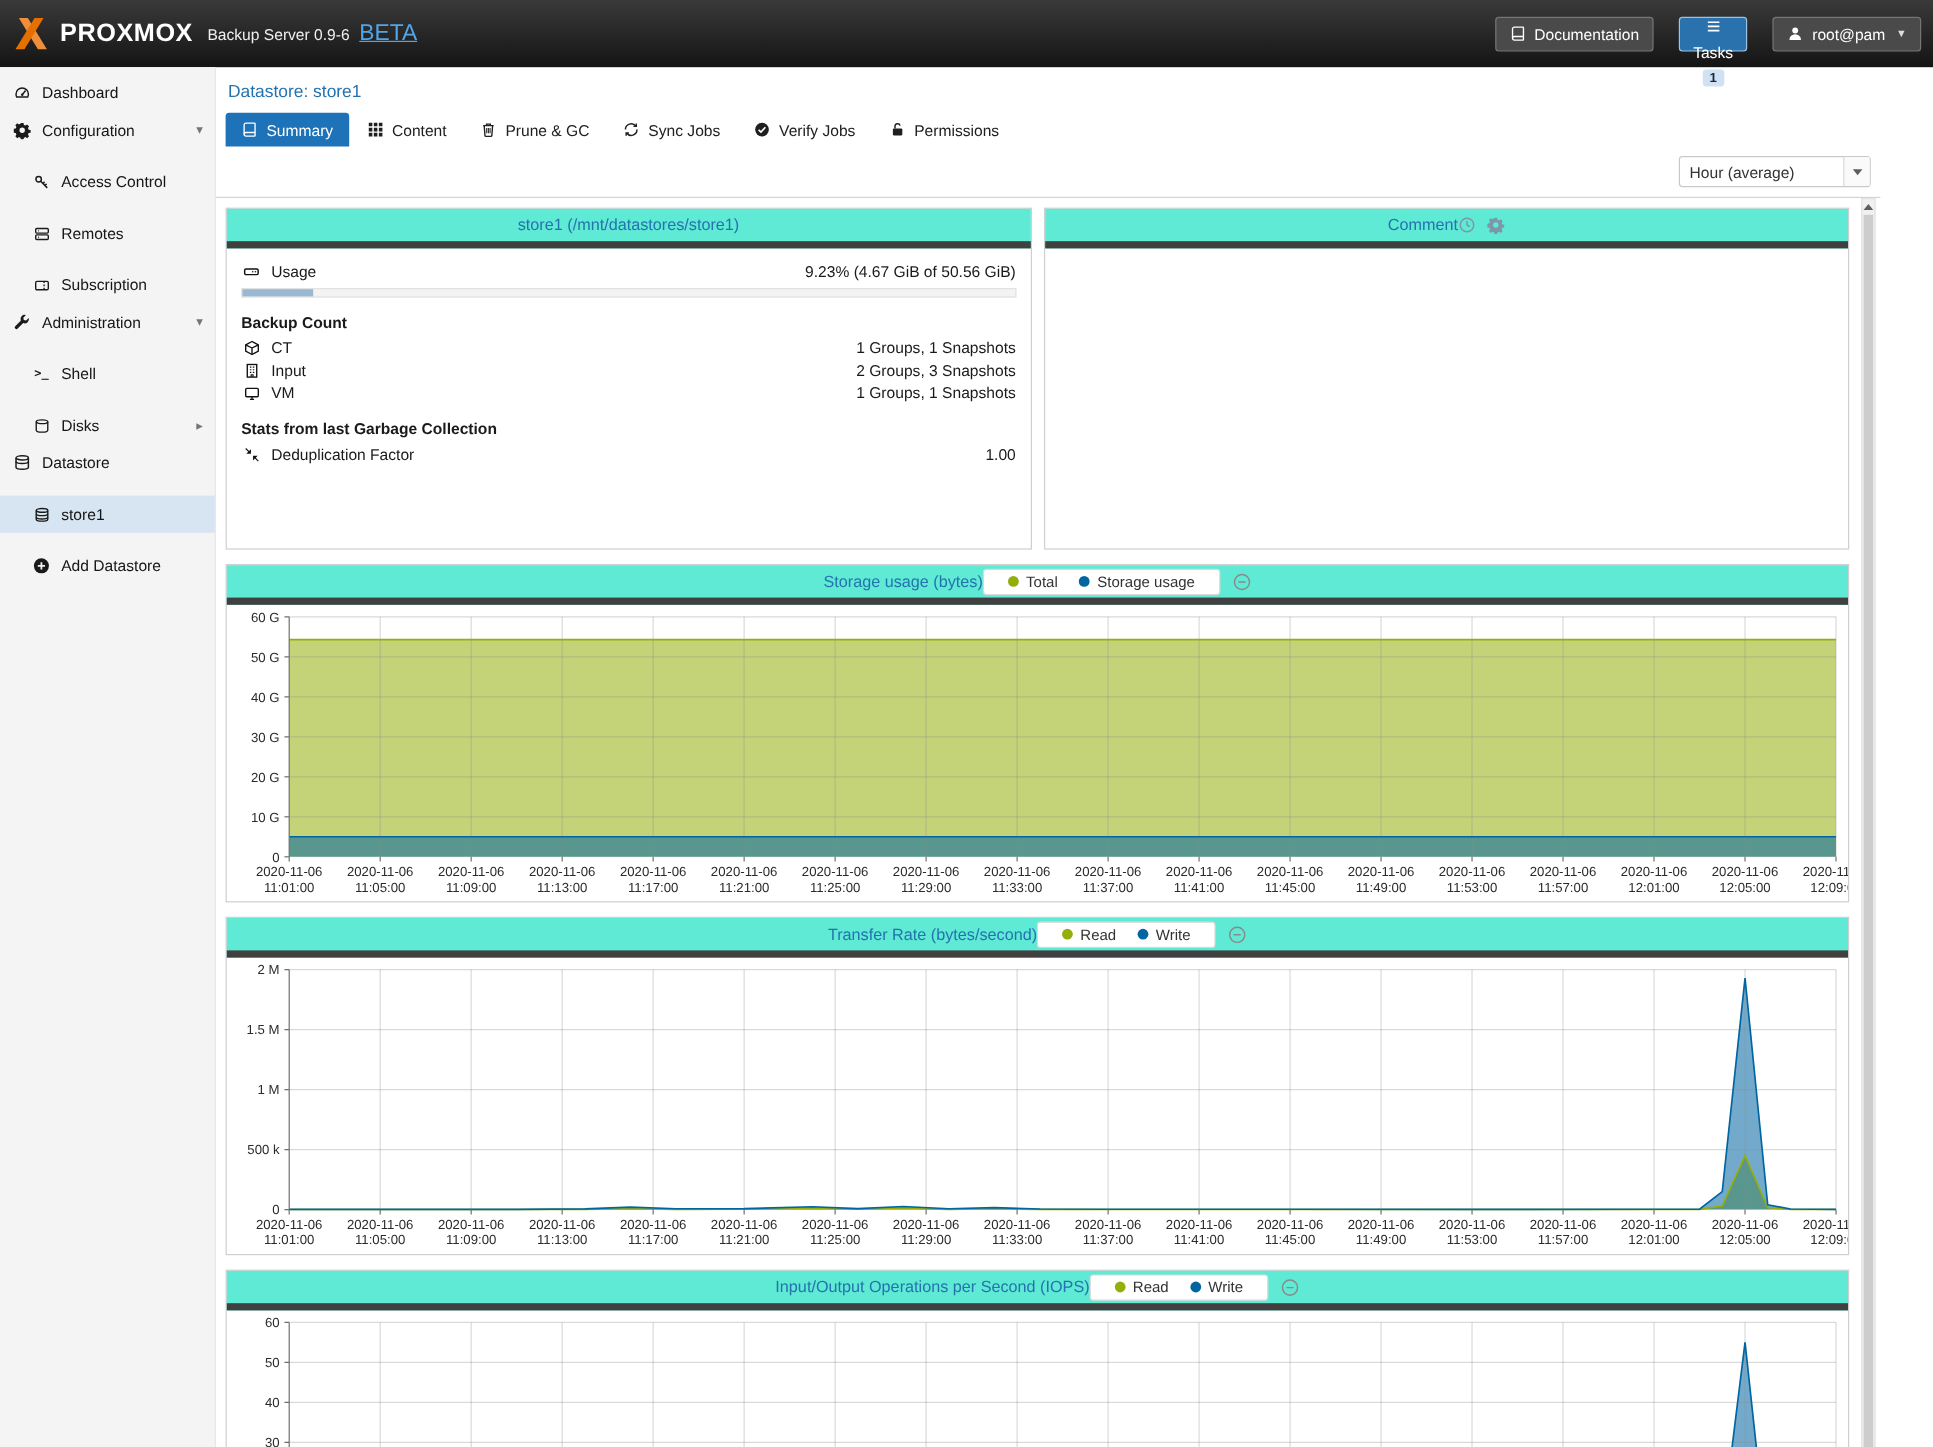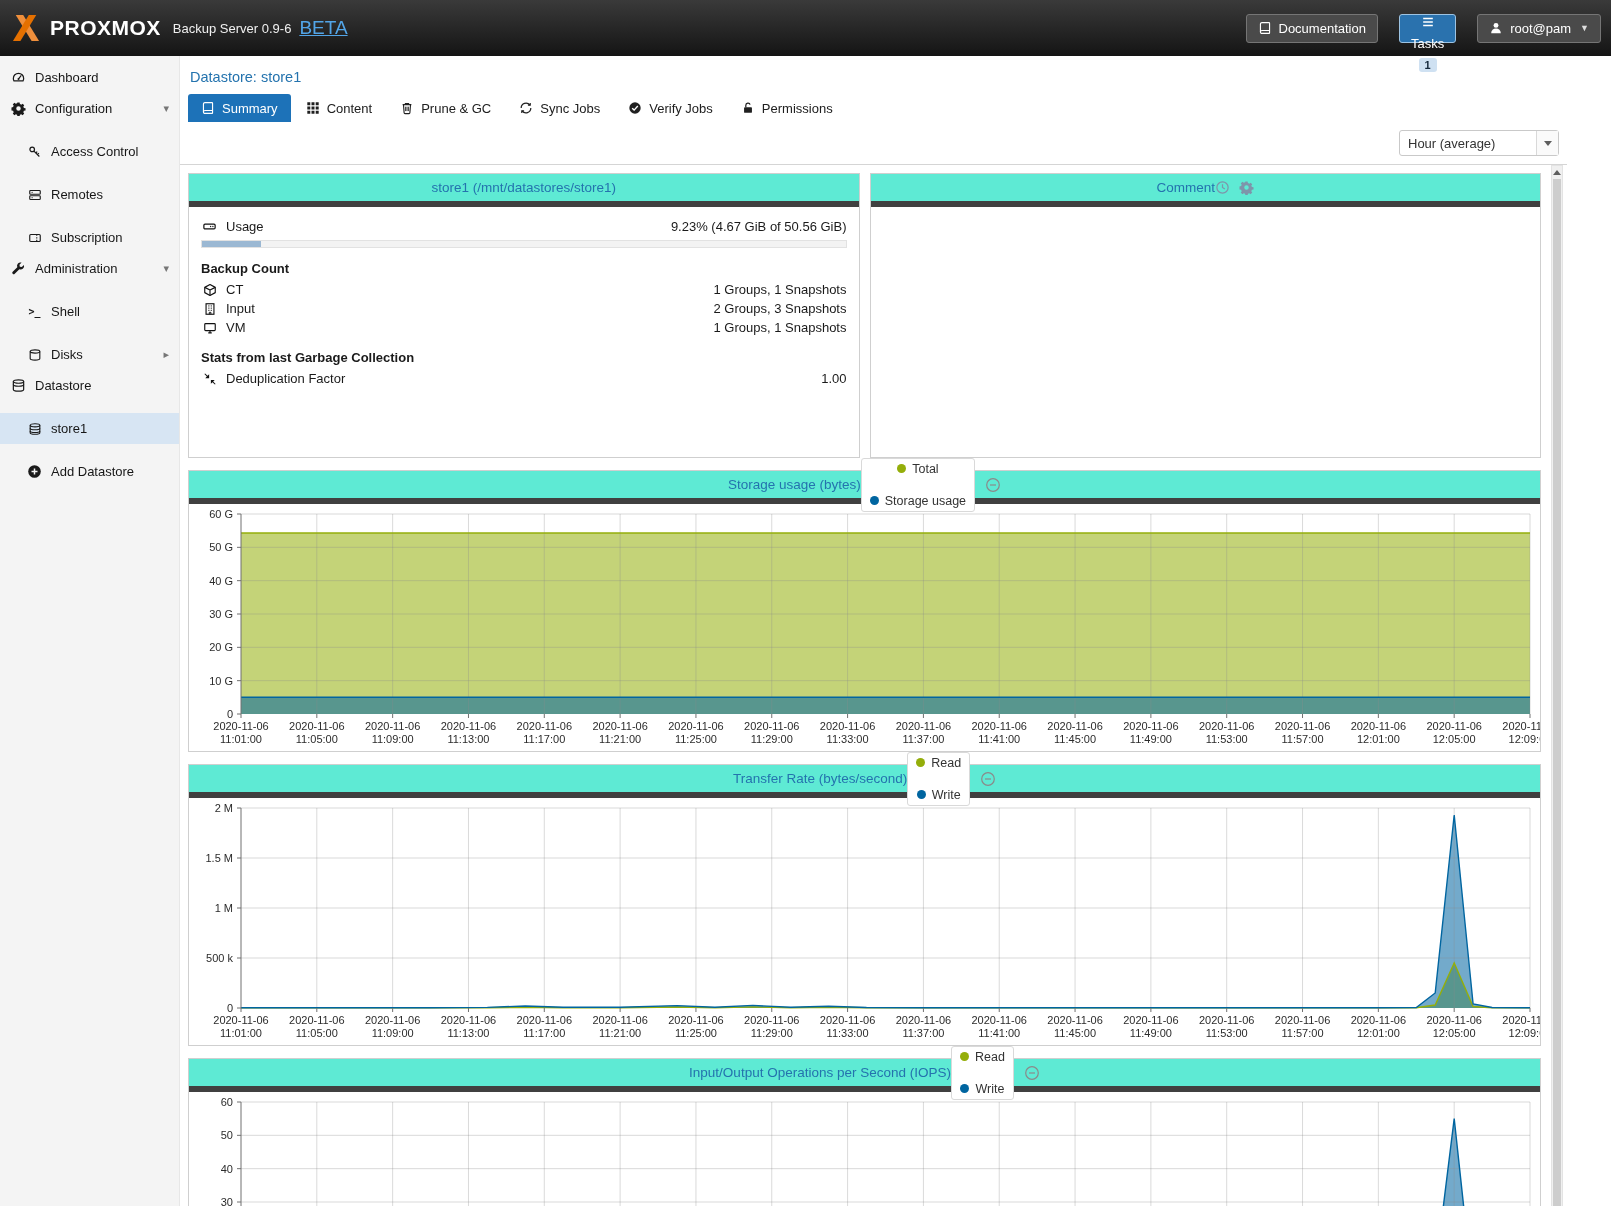--- a/index.html
+++ b/index.html
@@ -74,21 +74,21 @@
   .sect { font-weight:bold; margin-top:8px; height:24px; display:flex; align-items:center; }
   .progress { height:8px; background:#f3f3f3; border:1px solid #e2e2e2; margin:1px 0 3px; }
   .progress-fill { height:100%; background:#9bb8d3; }
 
   
   .chart-panel { height:282px; }
   .chart-bd { height:246px; }
   .chart { width:100%; height:246px; display:block; font-family:inherit; }
   .hd-right { display:flex; align-items:center; gap:10px; }
   .legend { display:flex; align-items:center; background:#fff; border:1px solid #d9d9d9;
-    border-radius:3px; padding:3px 8px; gap:18px; font-size:12.5px; color:#333;flex-direction:column; }
+    border-radius:3px; padding:3px 20px; gap:18px; font-size:12.5px; color:#333; }
   .litem { display:inline-flex; align-items:center; cursor:pointer; }
   .dot { width:9px; height:9px; border-radius:50%; display:inline-block; margin-right:6px; }
   .collapse { color:#8a8a8a; display:inline-flex; cursor:pointer; }
 
   
   .vscrollbar { position:absolute; right:48px; top:109px; bottom:0; width:12px;
     background:#f0f0f0; border:1px solid #e3e3e3; }
   .sb-arrow { height:13px; display:flex; align-items:center; justify-content:center; cursor:pointer; }
   .sb-arrow-up { width:0; height:0; border-left:4px solid transparent;
     border-right:4px solid transparent; border-bottom:5px solid #5e5e5e; }

